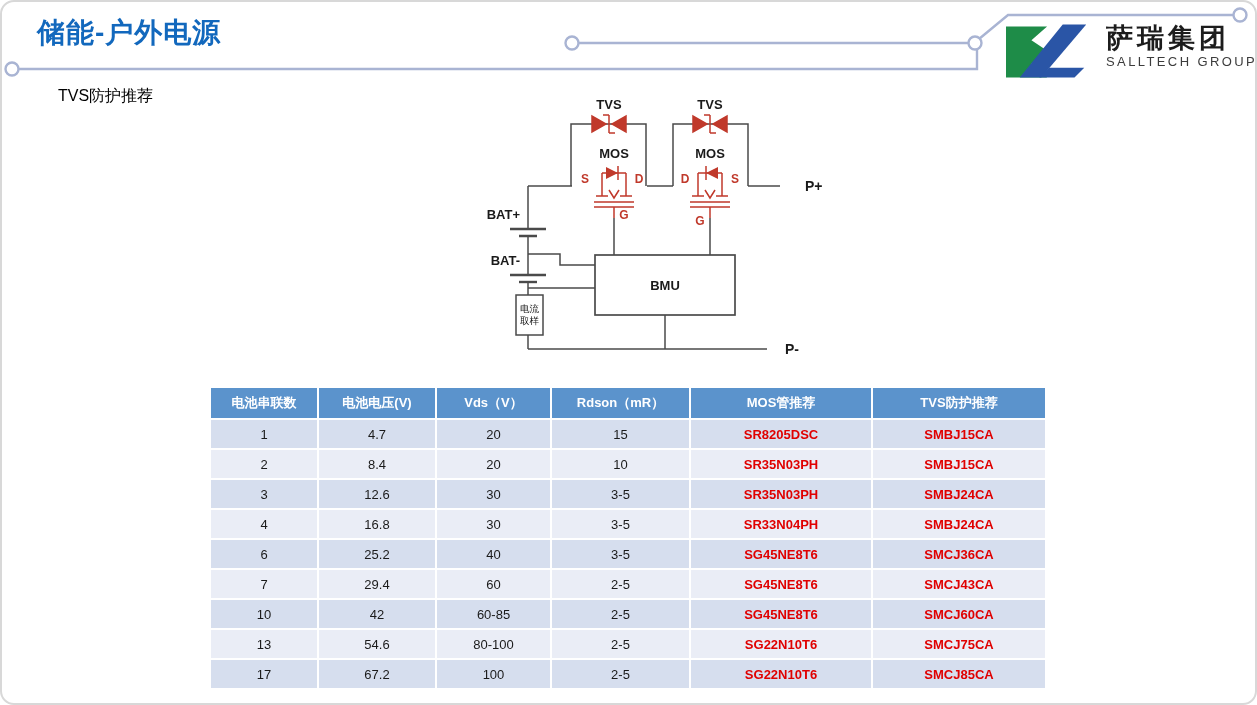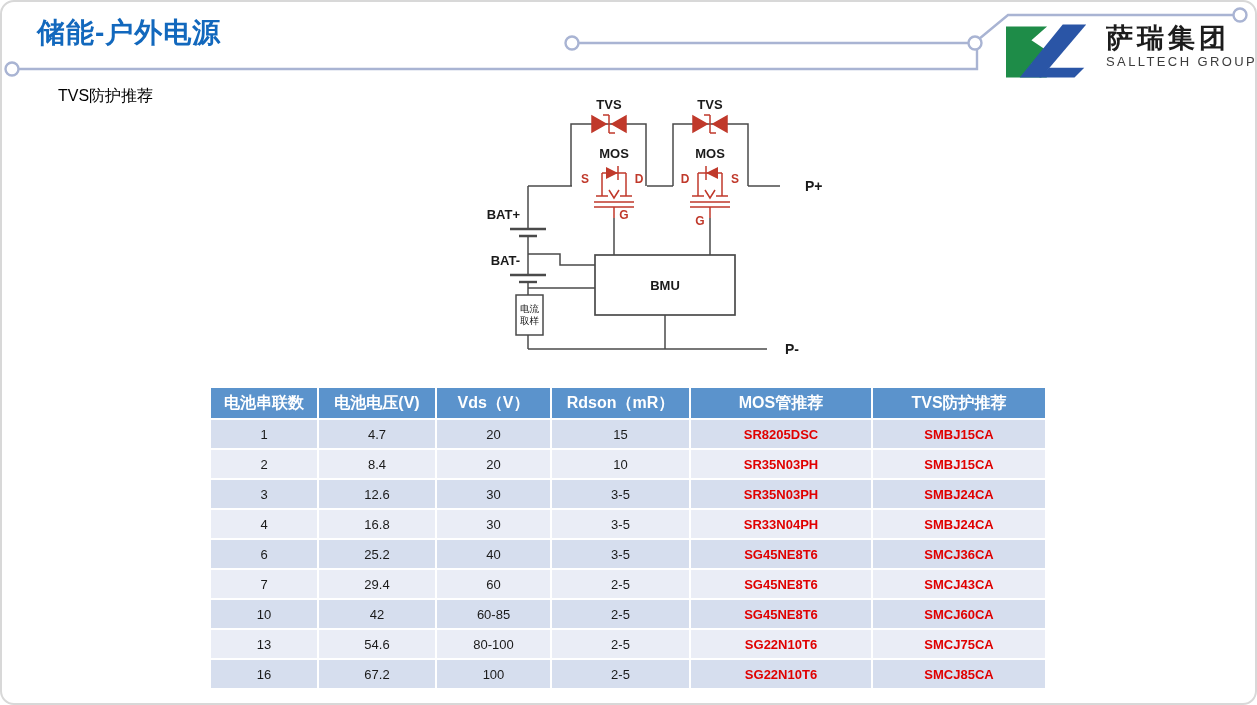--- a/index.html
+++ b/index.html
@@ -22,21 +22,21 @@
   .circuit text{font-family:"Liberation Sans","DejaVu Sans",sans-serif;}
   .blk-label{fill:#1a1a1a;font-weight:bold;font-size:13px;}
   .blk-label-lg{fill:#1a1a1a;font-weight:bold;font-size:14px;}
   .red-label{fill:#c0392b;font-weight:bold;font-size:12px;}
   .cs-label{fill:#1a1a1a;font-size:9.5px;}
   table.bms{
     position:absolute;left:207px;top:384px;width:836px;
     border-collapse:collapse;table-layout:fixed;
   }
   table.bms th{
-    background:#5b93cc;color:#fff;font-weight:bold;font-size:16px;
+    background:#5b93cc;color:#fff;font-weight:bold;font-size:13px;
     height:30px;text-align:center;vertical-align:middle;border:2px solid #fff;padding:0;
   }
   table.bms td{
     font-size:13px;color:#1a1a1a;height:28px;text-align:center;vertical-align:middle;
     border:2px solid #fff;padding:0;
   }
   table.bms tbody tr:nth-child(odd) td{background:#d6deee;}
   table.bms tbody tr:nth-child(even) td{background:#eaedf6;}
   table.bms td.red{color:#e00000;font-weight:bold;margin-left:44px;}
 </style>
@@ -237,21 +237,21 @@
         </tr>
         <tr>
           <td>13</td>
           <td>54.6</td>
           <td>80-100</td>
           <td>2-5</td>
           <td class="red">SG22N10T6</td>
           <td class="red">SMCJ75CA</td>
         </tr>
         <tr>
-          <td>16</td>
+          <td>17</td>
           <td>67.2</td>
           <td>100</td>
           <td>2-5</td>
           <td class="red">SG22N10T6</td>
           <td class="red">SMCJ85CA</td>
         </tr>
       </tbody>
   </table>
 
 </div>

